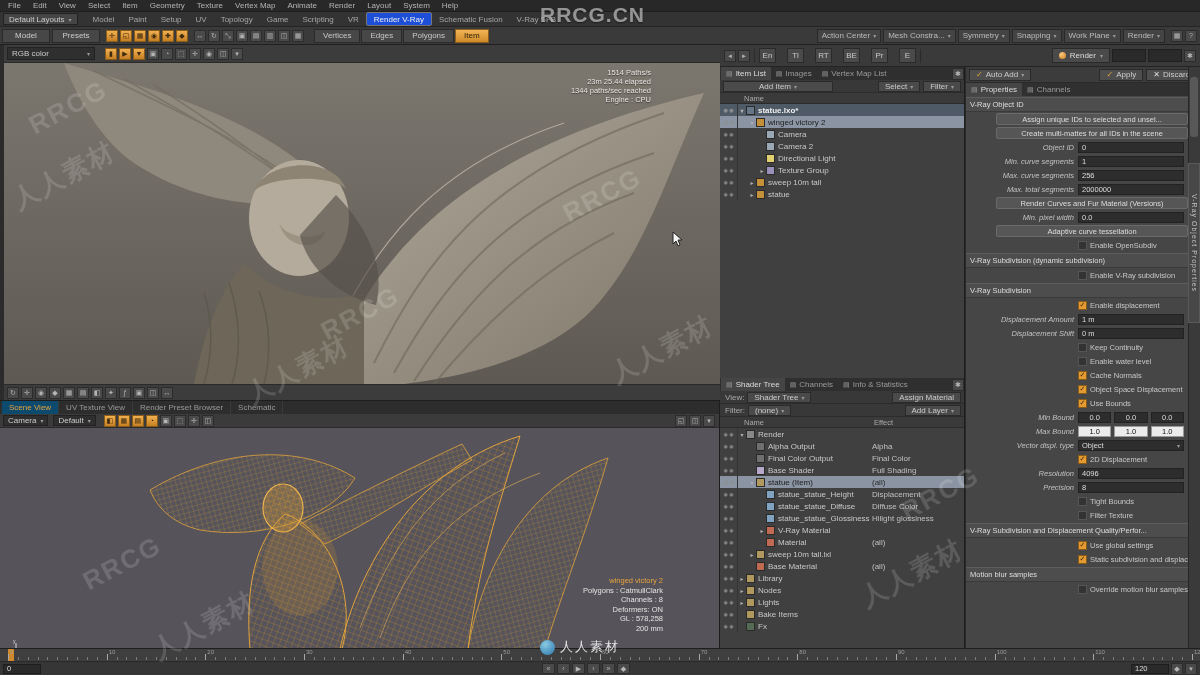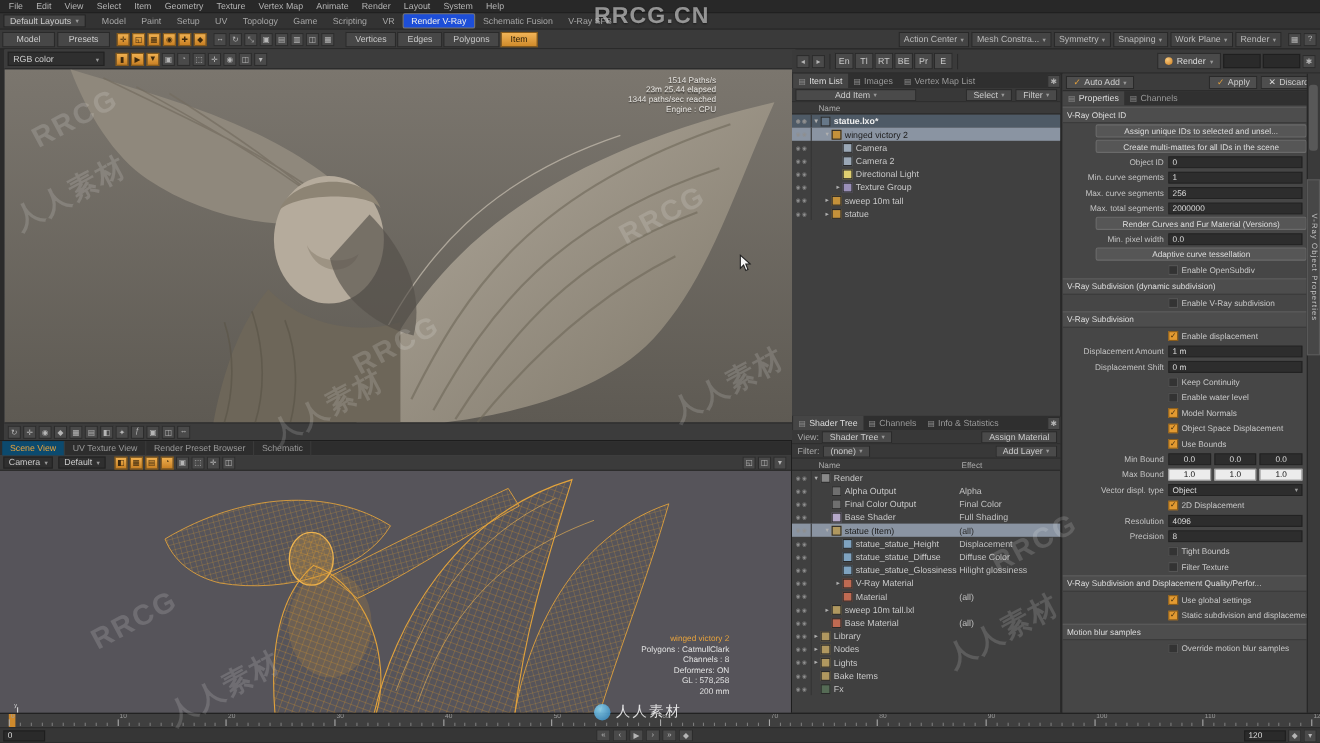--- a/index.html
+++ b/index.html
@@ -99,21 +99,21 @@
   .rp-btn { height:12px; background:#4e4e4e; border:1px solid #2a2a2a; display:flex; align-items:center; gap:3px; padding:0 6px; color:#ccc; }
   .okcheck { color:#e8a33c; font-size:8px; }
   .xmark { color:#ddd; font-size:8px; }
   .rp-tabs { height:13px; background:#303030; display:flex; align-items:center; font-size:8px; }
   .rp-body { position:absolute; top:29px; bottom:0; left:0; right:12px; overflow:hidden; font-size:8px; background:#464646; }
   .rp-side { position:absolute; right:0; top:0; width:12px; bottom:0; background:#3a3a3a; border-left:1px solid #262626; }
   .rp-vtab { position:absolute; right:0; top:96px; width:12px; height:160px; writing-mode:vertical-rl; font-size:7px; color:#c4c4c4; background:#474747; border:1px solid #5a5a5a; display:flex; align-items:center; justify-content:center; letter-spacing:1px; }
   .rp-thumb { position:absolute; right:2px; top:10px; width:8px; height:60px; background:#585858; border-radius:3px; }
   .pheader { height:15px; background:#4d4d4d; border-top:1px solid #5d5d5d; border-bottom:1px solid #3a3a3a; display:flex; align-items:center; padding-left:4px; color:#dedede; font-size:7.5px; white-space:nowrap; overflow:hidden; margin-top:1px; }
   .prow { height:14px; display:flex; align-items:center; }
-  .plabel { width:96px; text-align:right; padding-right:4px; color:#c2c2c2; font-size:7.5px; white-space:nowrap; flex:none; }
+  .plabel { width:112px; text-align:right; padding-right:4px; color:#c2c2c2; font-size:7.5px; white-space:nowrap; flex:none;font-style:italic; }
   .pctrl { flex:1; display:flex; align-items:center; gap:3px; padding-right:4px; overflow:hidden; }
   .pfield { height:11px; background:#2d2d2d; border:1px solid #222; color:#ddd; display:flex; align-items:center; justify-content:space-between; padding:0 3px; width:122px; font-size:7.5px; }
   .pcheck { width:9px; height:9px; border:1px solid #555; background:#333; display:flex; align-items:center; justify-content:center; font-size:7px; color:#3a2a10; flex:none; }
   .pcheck.on { background:#e39a31; border-color:#8a5c1a; }
   .pchecklabel { color:#c8c8c8; font-size:7.5px; white-space:nowrap; }
   .pbtnwide { margin-left:30px; width:194px; height:12px; background:#565656; border:1px solid #6a6a6a; border-radius:2px; display:flex; align-items:center; justify-content:center; color:#ddd; font-size:7.5px; white-space:nowrap; overflow:hidden; }
   .vecbox { width:39px; height:11px; background:#2d2d2d; border:1px solid #222; color:#ddd; display:flex; align-items:center; justify-content:center; font-size:7.5px; }
   .vecbox.light { background:#ececec; color:#111; border-color:#999; }
 
   
@@ -377,21 +377,21 @@
       </div>
     </div>
   </div>
 
   <div id="vray-strip">
     <span style="display:flex;gap:2px;">
         <span class="icon-btn small ">◂</span>
         <span class="icon-btn small ">▸</span>
       </span>
     <span class="vsep"></span>
-    <span style="display:flex;gap:1px;">
+    <span style="display:flex;gap:11px;">
         <span class="vtoggle">En</span>
         <span class="vtoggle">Tl</span>
         <span class="vtoggle">RT</span>
         <span class="vtoggle">BE</span>
         <span class="vtoggle">Pr</span>
         <span class="vtoggle">E</span>
       </span>
     <span class="vsep"></span>
     <span class="spacer"></span>
     <div class="render-btn">
@@ -806,21 +806,21 @@
           <span class="plabel"></span>
           <span class="pctrl">
             <span class="pcheck"></span>
             <span class="pchecklabel">Enable water level</span>
           </span>
         </div>
         <div class="prow">
           <span class="plabel"></span>
           <span class="pctrl">
             <span class="pcheck on">✓</span>
-            <span class="pchecklabel">Model Normals</span>
+            <span class="pchecklabel">Cache Normals</span>
           </span>
         </div>
         <div class="prow">
           <span class="plabel"></span>
           <span class="pctrl">
             <span class="pcheck on">✓</span>
             <span class="pchecklabel">Object Space Displacement</span>
           </span>
         </div>
         <div class="prow">

